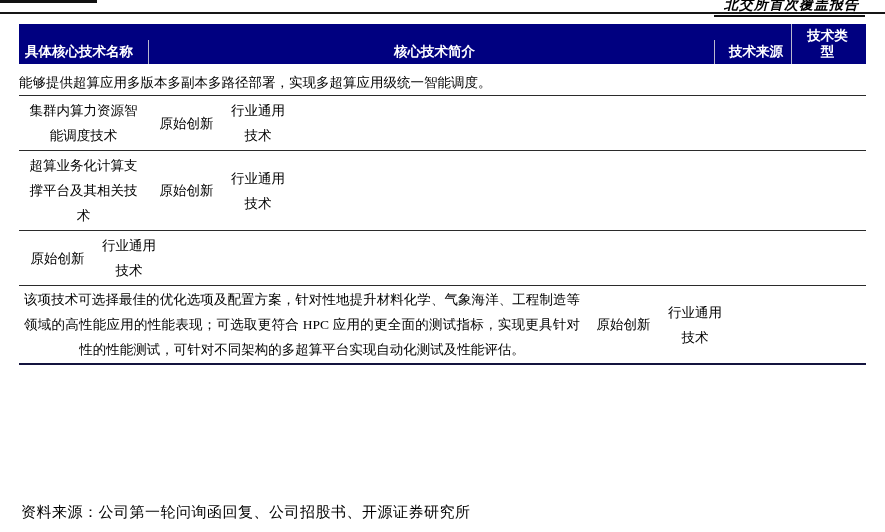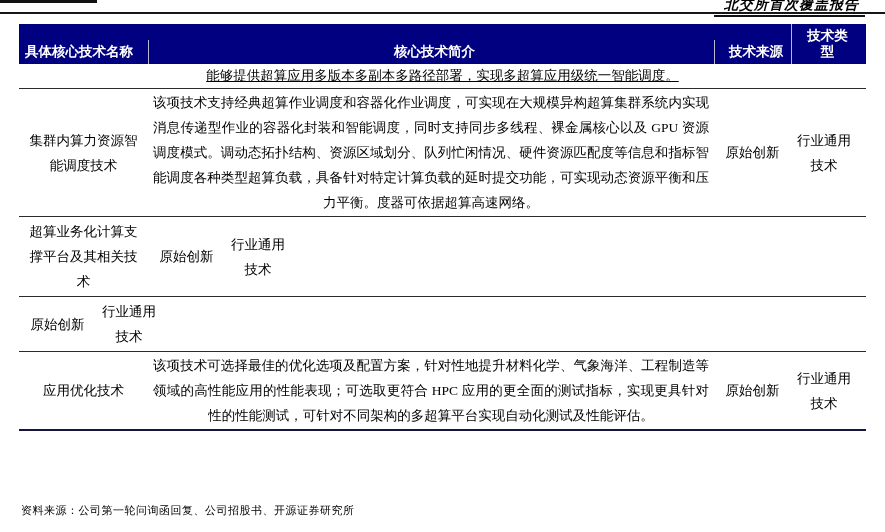--- a/index.html
+++ b/index.html
@@ -25,33 +25,33 @@
   .th + .th{border-left:1px solid #b9b9cf;padding-left:12px;}
   .c-name{width:129px;}
   .c-desc{width:566px;}
   .c-source{width:77px;}
   .c-type{width:66px;}
   .th.c-name{text-align:left;}
   .th.c-desc,.th.c-source,.th.c-type{text-align:center;}
 
   .cont-row{
     border-bottom:1.5px solid #2b2b2b;
-    text-align:center;line-height:17px;padding:3px 0 4px 0;text-decoration:underline;
+    text-align:left;line-height:17px;padding:10px 0 4px 0;
   }
   .trow{display:flex;border-bottom:1.5px solid #2b2b2b;}
   .trow:last-of-type{border-bottom:2.5px solid #14143f;}
   .td{box-sizing:border-box;display:flex;flex-direction:column;justify-content:center;}
   .td-name{text-align:center;padding:2px 5px;}
   .td-desc{
     text-align:justify;text-align-last:center;
     padding:1px 5px;
   }
   .td-source,.td-type{text-align:center;text-align-last:center;padding:2px 4px;}
 
-  .source-note{position:absolute;left:21px;top:503px;font-size:11px;letter-spacing:0.5px;}
+  .source-note{position:absolute;left:21px;top:503px;font-size:15px;letter-spacing:0.5px;}
 </style>
 </head>
 <body>
 
 <div class="topleft-bar"></div>
 <div class="report-title">北交所首次覆盖报告</div>
 <div class="top-rule"></div>
 
 <div class="tech-table">
 
@@ -59,38 +59,36 @@
     <div class="th c-name">具体核心技术名称</div>
     <div class="th c-desc">核心技术简介</div>
     <div class="th c-source">技术来源</div>
     <div class="th c-type">技术类型</div>
   </div>
 
   <div class="cont-row">能够提供超算应用多版本多副本多路径部署，实现多超算应用级统一智能调度。</div>
 
   <div class="trow">
     <div class="td td-name c-name">集群内算力资源智能调度技术</div>
-    <div class="td td-desc c-desc">该项技术支持经典超算作业调度和容器化作业调度，可实现在大规模异构超算集群系统内实现消息传递型作业的容器化封装和智能调度，同时支持同步多线程、裸金属核心以及 GPU 资源调度模式。调动态拓扑结构、资源区域划分、队列忙闲情况、硬件资源匹配度等信息和指标智能调度各种类型超算负载，具备针对特定计算负载的延时提交功能，可实现动态资源平衡和压力平衡。度器可依据超算高速网络。</div>
     <div class="td td-source c-source">原始创新</div>
     <div class="td td-type c-type">行业通用技术</div>
   </div>
 
   <div class="trow">
     <div class="td td-name c-name">超算业务化计算支撑平台及其相关技术</div>
     <div class="td td-source c-source">原始创新</div>
     <div class="td td-type c-type">行业通用技术</div>
   </div>
 
   <div class="trow">
     <div class="td td-source c-source">原始创新</div>
     <div class="td td-type c-type">行业通用技术</div>
   </div>
 
   <div class="trow">
-    <div class="td td-name c-name">应用优化技术</div>
     <div class="td td-desc c-desc">该项技术可选择最佳的优化选项及配置方案，针对性地提升材料化学、气象海洋、工程制造等领域的高性能应用的性能表现；可选取更符合 HPC 应用的更全面的测试指标，实现更具针对性的性能测试，可针对不同架构的多超算平台实现自动化测试及性能评估。</div>
     <div class="td td-source c-source">原始创新</div>
     <div class="td td-type c-type">行业通用技术</div>
   </div>
 
 </div>
 
 <div class="source-note">资料来源：公司第一轮问询函回复、公司招股书、开源证券研究所</div>
 
 </body></html>

